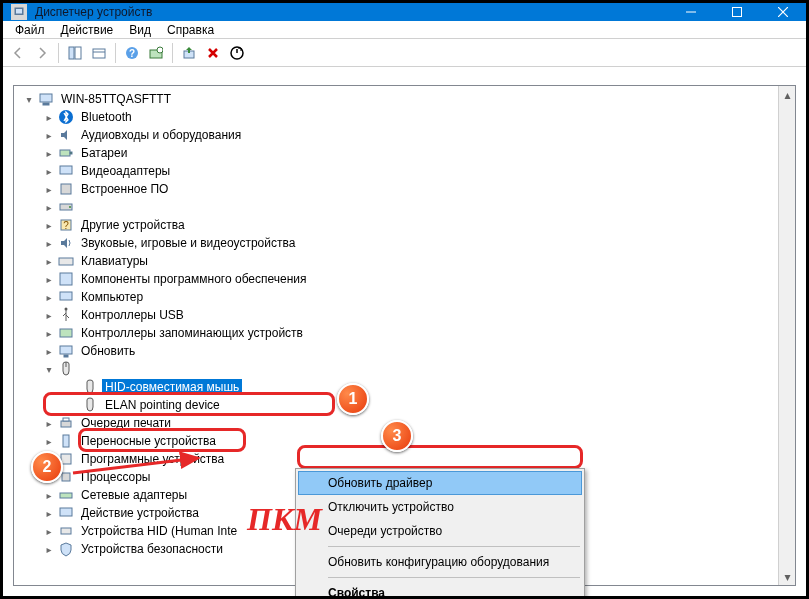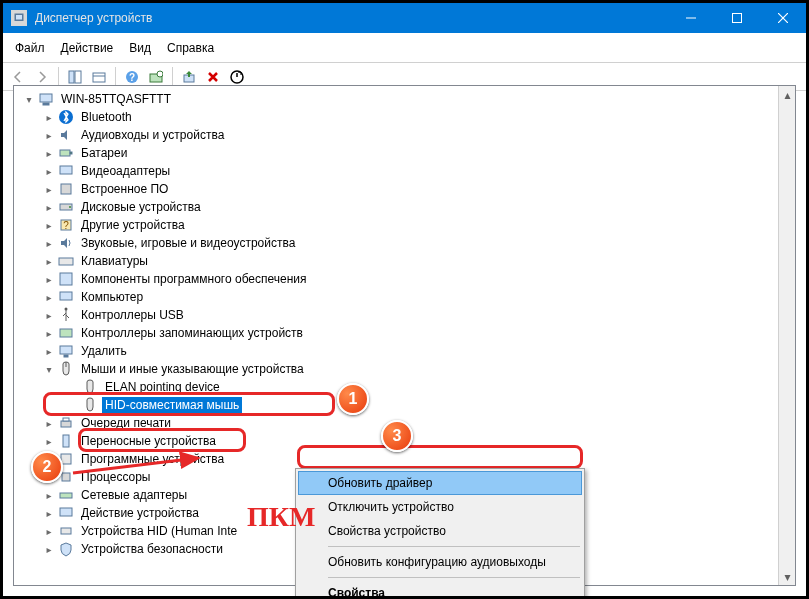--- a/index.html
+++ b/index.html
@@ -8,22 +8,22 @@
   font-size: 12px;
   background: #fff;
   width: 809px;
   height: 599px;
   overflow: hidden;
   border: 3px solid #000;
   position: relative;
 }
 .titlebar {
   background: #0078d7;
-  color: #e5e5e5;
-  height: 30px;
+  color: #0f172a;
+  height: 18px;
   display: flex;
   align-items: center;
   padding-left: 8px;
 }
 .titlebar .appicon {
   width: 16px; height: 16px;
   background: #d8d8d8;
   margin-right: 8px;
   display: flex; align-items: center; justify-content: center;
 }
@@ -32,21 +32,21 @@
 .win-controls { display: flex; }
 .win-btn {
   width: 46px; height: 30px;
   display: flex; align-items: center; justify-content: center;
   color: #fff; cursor: pointer;
 }
 .menubar {
   display: flex;
   border-bottom: 1px solid #d0d0d0;
   background: #fff;
-  height: 30px;
+  height: 18px;
   align-items: center;
   padding-left: 4px;
 }
 .menu-item { padding: 3px 8px; cursor: pointer; }
 .toolbar {
   display: flex;
   align-items: center;
   height: 28px;
   padding: 2px 4px;
   border-bottom: 1px solid #d0d0d0;
@@ -153,21 +153,22 @@
 }
 .arrow-svg {
   position: absolute;
   z-index: 55;
   pointer-events: none;
 }
 .pkm-label {
   position: absolute;
   color: #e62828;
   font-family: "Times New Roman", serif;
-  font-size: 28px;
+  font-style: italic;
+  font-size: 32px;
   font-weight: bold;
   z-index: 56;
 }
 
 
 .ico { width:16px; height:16px; }
 .ico rect { stroke:#5a7a9c; stroke-width:1; }
 </style>
 </head>
 <body>
@@ -288,21 +289,21 @@
       </span>
       <span class="node-label">Bluetooth</span>
     </div>
   <div class="tree-row indent-1">
       <span class="expander">▸</span>
       <span class="dev-icon">
         <svg class="ico" viewBox="0 0 16 16">
           <path d="M3 6 L6 6 L9 3 L9 13 L6 10 L3 10 Z" fill="#5a7a9c"></path>
         </svg>
       </span>
-      <span class="node-label">Аудиовходы и устройства</span>
+      <span class="node-label">Аудиовходы и оборудования</span>
     </div>
   <div class="tree-row indent-1">
       <span class="expander">▸</span>
       <span class="dev-icon">
         <svg class="ico" viewBox="0 0 16 16">
           <rect x="2" y="5" width="10" height="6" fill="#bde3bd" stroke="#3a7a3a"></rect>
           <rect x="12" y="7" width="2" height="2" fill="#3a7a3a"></rect>
         </svg>
       </span>
       <span class="node-label">Батареи</span>
@@ -326,21 +327,20 @@
       <span class="node-label">Встроенное ПО</span>
     </div>
   <div class="tree-row indent-1">
       <span class="expander">▸</span>
       <span class="dev-icon">
         <svg class="ico" viewBox="0 0 16 16">
           <rect x="2" y="5" width="12" height="6" fill="#d8d8d8" stroke="#5a5a5a"></rect>
           <circle cx="12" cy="8" r="1" fill="#3a8a3a"></circle>
         </svg>
       </span>
-      <span class="node-label">Дисковые устройства</span>
     </div>
   <div class="tree-row indent-1">
       <span class="expander">▸</span>
       <span class="dev-icon">
         <svg class="ico" viewBox="0 0 16 16">
           <rect x="3" y="3" width="10" height="10" fill="#f8e8b0" stroke="#c0a030"></rect>
           <text x="8" y="12" text-anchor="middle" font-size="10" fill="#805000">?</text>
         </svg>
       </span>
       <span class="node-label">Другие устройства</span>
@@ -402,48 +402,47 @@
       <span class="node-label">Контроллеры запоминающих устройств</span>
     </div>
   <div class="tree-row indent-1">
       <span class="expander">▸</span>
       <span class="dev-icon">
         <svg class="ico" viewBox="0 0 16 16">
           <rect x="2" y="3" width="12" height="8" fill="#cfe2f8" stroke="#5a7a9c"></rect>
           <rect x="6" y="12" width="4" height="2" fill="#5a7a9c"></rect>
         </svg>
       </span>
-      <span class="node-label">Удалить</span>
+      <span class="node-label">Обновить</span>
     </div>
 
   <div class="tree-row indent-1">
       <span class="expander">▾</span>
       <span class="dev-icon">
         <svg class="ico" viewBox="0 0 16 16">
           <path d="M5 3 Q5 1 8 1 Q11 1 11 3 L11 10 Q11 14 8 14 Q5 14 5 10 Z" fill="#e8e8e8" stroke="#5a5a5a"></path>
           <line x1="8" y1="1" x2="8" y2="6" stroke="#5a5a5a"></line>
         </svg>
       </span>
-      <span class="node-label">Мыши и иные указывающие устройства</span>
+    </div>
+  <div class="tree-row indent-3 selected">
+      <span class="dev-icon">
+        <svg class="ico" viewBox="0 0 16 16">
+          <path d="M5 3 Q5 1 8 1 Q11 1 11 3 L11 10 Q11 14 8 14 Q5 14 5 10 Z" fill="#e8e8e8" stroke="#5a5a5a"></path>
+        </svg>
+      </span>
+      <span class="node-label">HID-совместимая мышь</span>
     </div>
   <div class="tree-row indent-3">
       <span class="dev-icon">
         <svg class="ico" viewBox="0 0 16 16">
           <path d="M5 3 Q5 1 8 1 Q11 1 11 3 L11 10 Q11 14 8 14 Q5 14 5 10 Z" fill="#e8e8e8" stroke="#5a5a5a"></path>
         </svg>
       </span>
       <span class="node-label">ELAN pointing device</span>
-    </div>
-  <div class="tree-row indent-3 selected">
-      <span class="dev-icon">
-        <svg class="ico" viewBox="0 0 16 16">
-          <path d="M5 3 Q5 1 8 1 Q11 1 11 3 L11 10 Q11 14 8 14 Q5 14 5 10 Z" fill="#e8e8e8" stroke="#5a5a5a"></path>
-        </svg>
-      </span>
-      <span class="node-label">HID-совместимая мышь</span>
     </div>
 
   <div class="tree-row indent-1">
       <span class="expander">▸</span>
       <span class="dev-icon">
         <svg class="ico" viewBox="0 0 16 16">
           <rect x="3" y="6" width="10" height="6" fill="#d8d8d8" stroke="#5a5a5a"></rect>
           <rect x="5" y="3" width="6" height="3" fill="#fff" stroke="#5a5a5a"></rect>
         </svg>
       </span>
@@ -515,23 +514,23 @@
 
   <div class="scrollbar">
     <div class="scroll-arrow">▴</div>
     <div style="position:absolute;bottom:0;" class="scroll-arrow">▾</div>
   </div>
 </div>
 
 <div class="context-menu">
   <div class="ctx-item hover">Обновить драйвер</div>
   <div class="ctx-item">Отключить устройство</div>
-  <div class="ctx-item">Свойства устройство</div>
+  <div class="ctx-item">Очереди устройство</div>
   <div class="ctx-sep"></div>
-  <div class="ctx-item">Обновить конфигурацию аудиовыходы</div>
+  <div class="ctx-item">Обновить конфигурацию оборудования</div>
   <div class="ctx-sep"></div>
   <div class="ctx-item" style="font-weight:bold">Свойства</div>
 </div>
 
 <div class="callout" style="left:40px; top:389px; width:292px; height:24px;"></div>
 <div class="badge" style="left:334px; top:380px;">1</div>
 
 <div class="callout" style="left:75px; top:425px; width:168px; height:24px;"></div>
 <div class="badge" style="left:28px; top:448px;">2</div>
 

